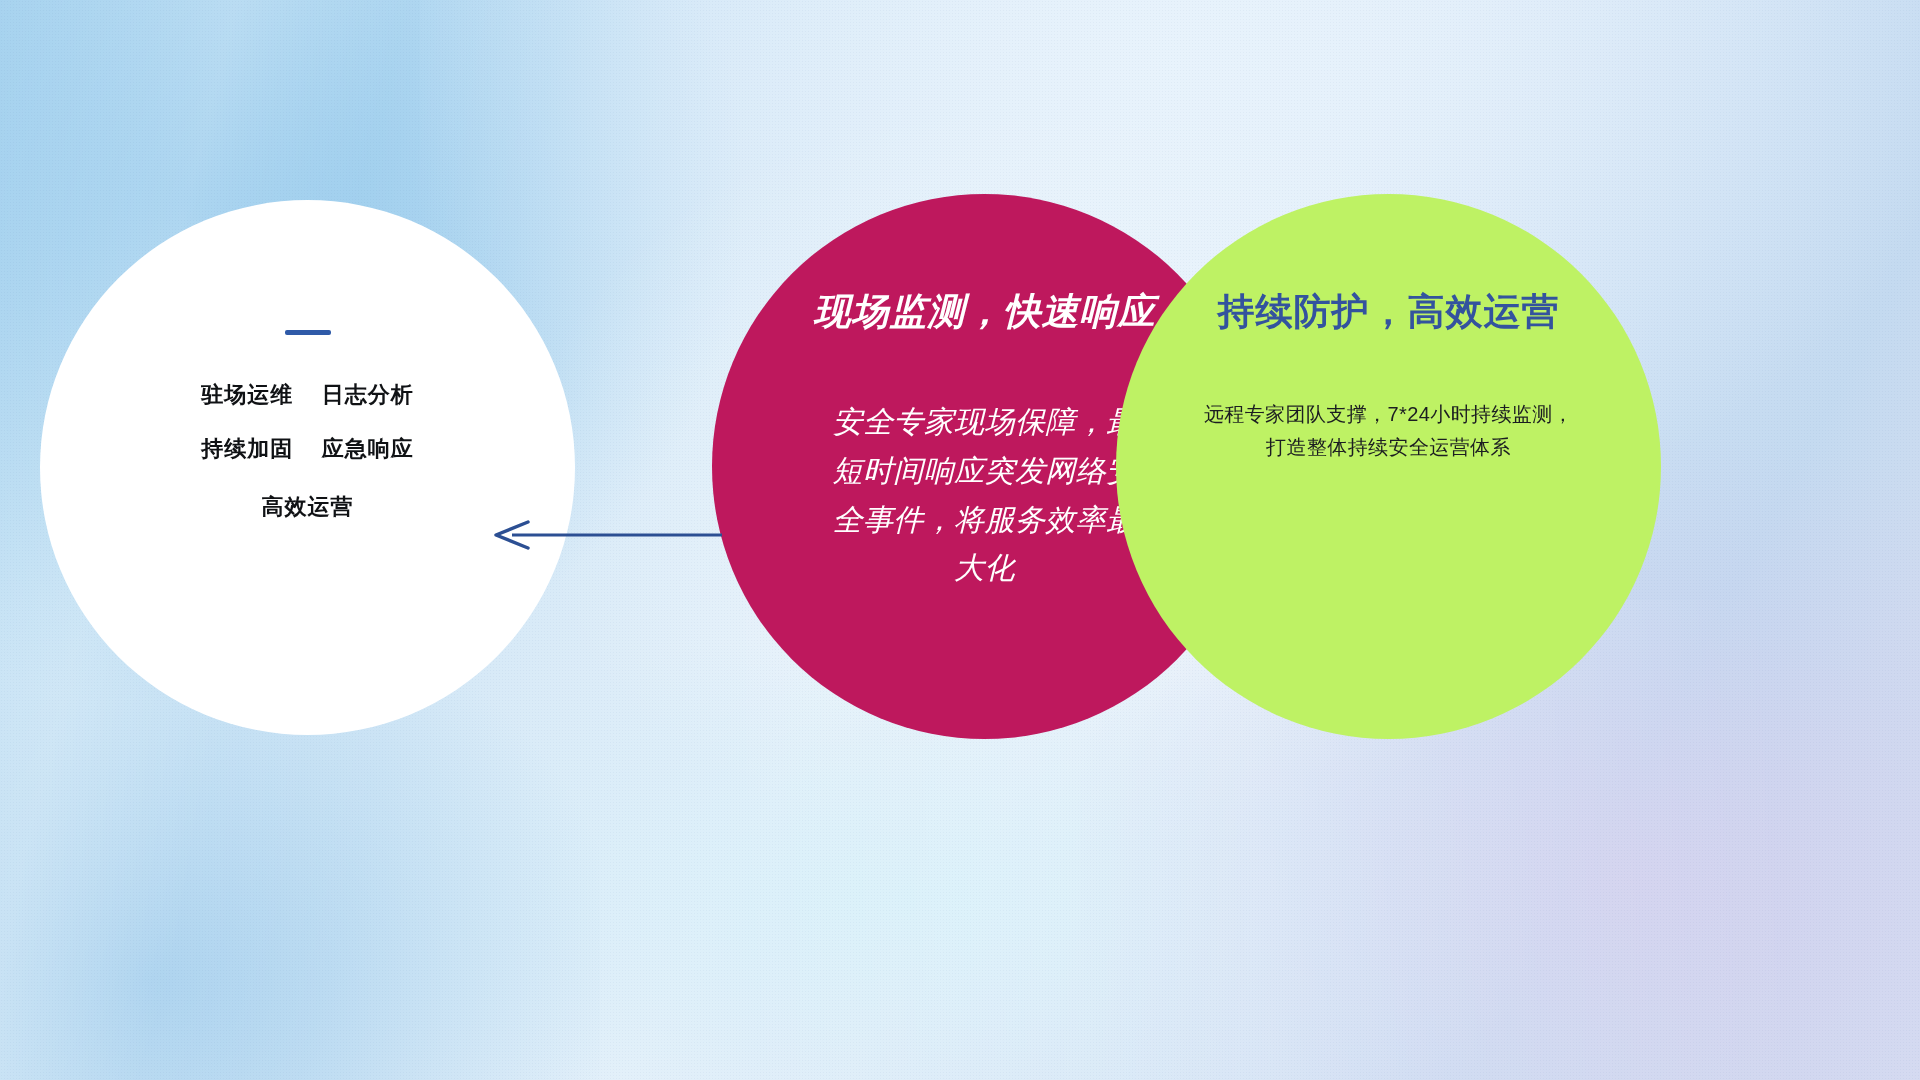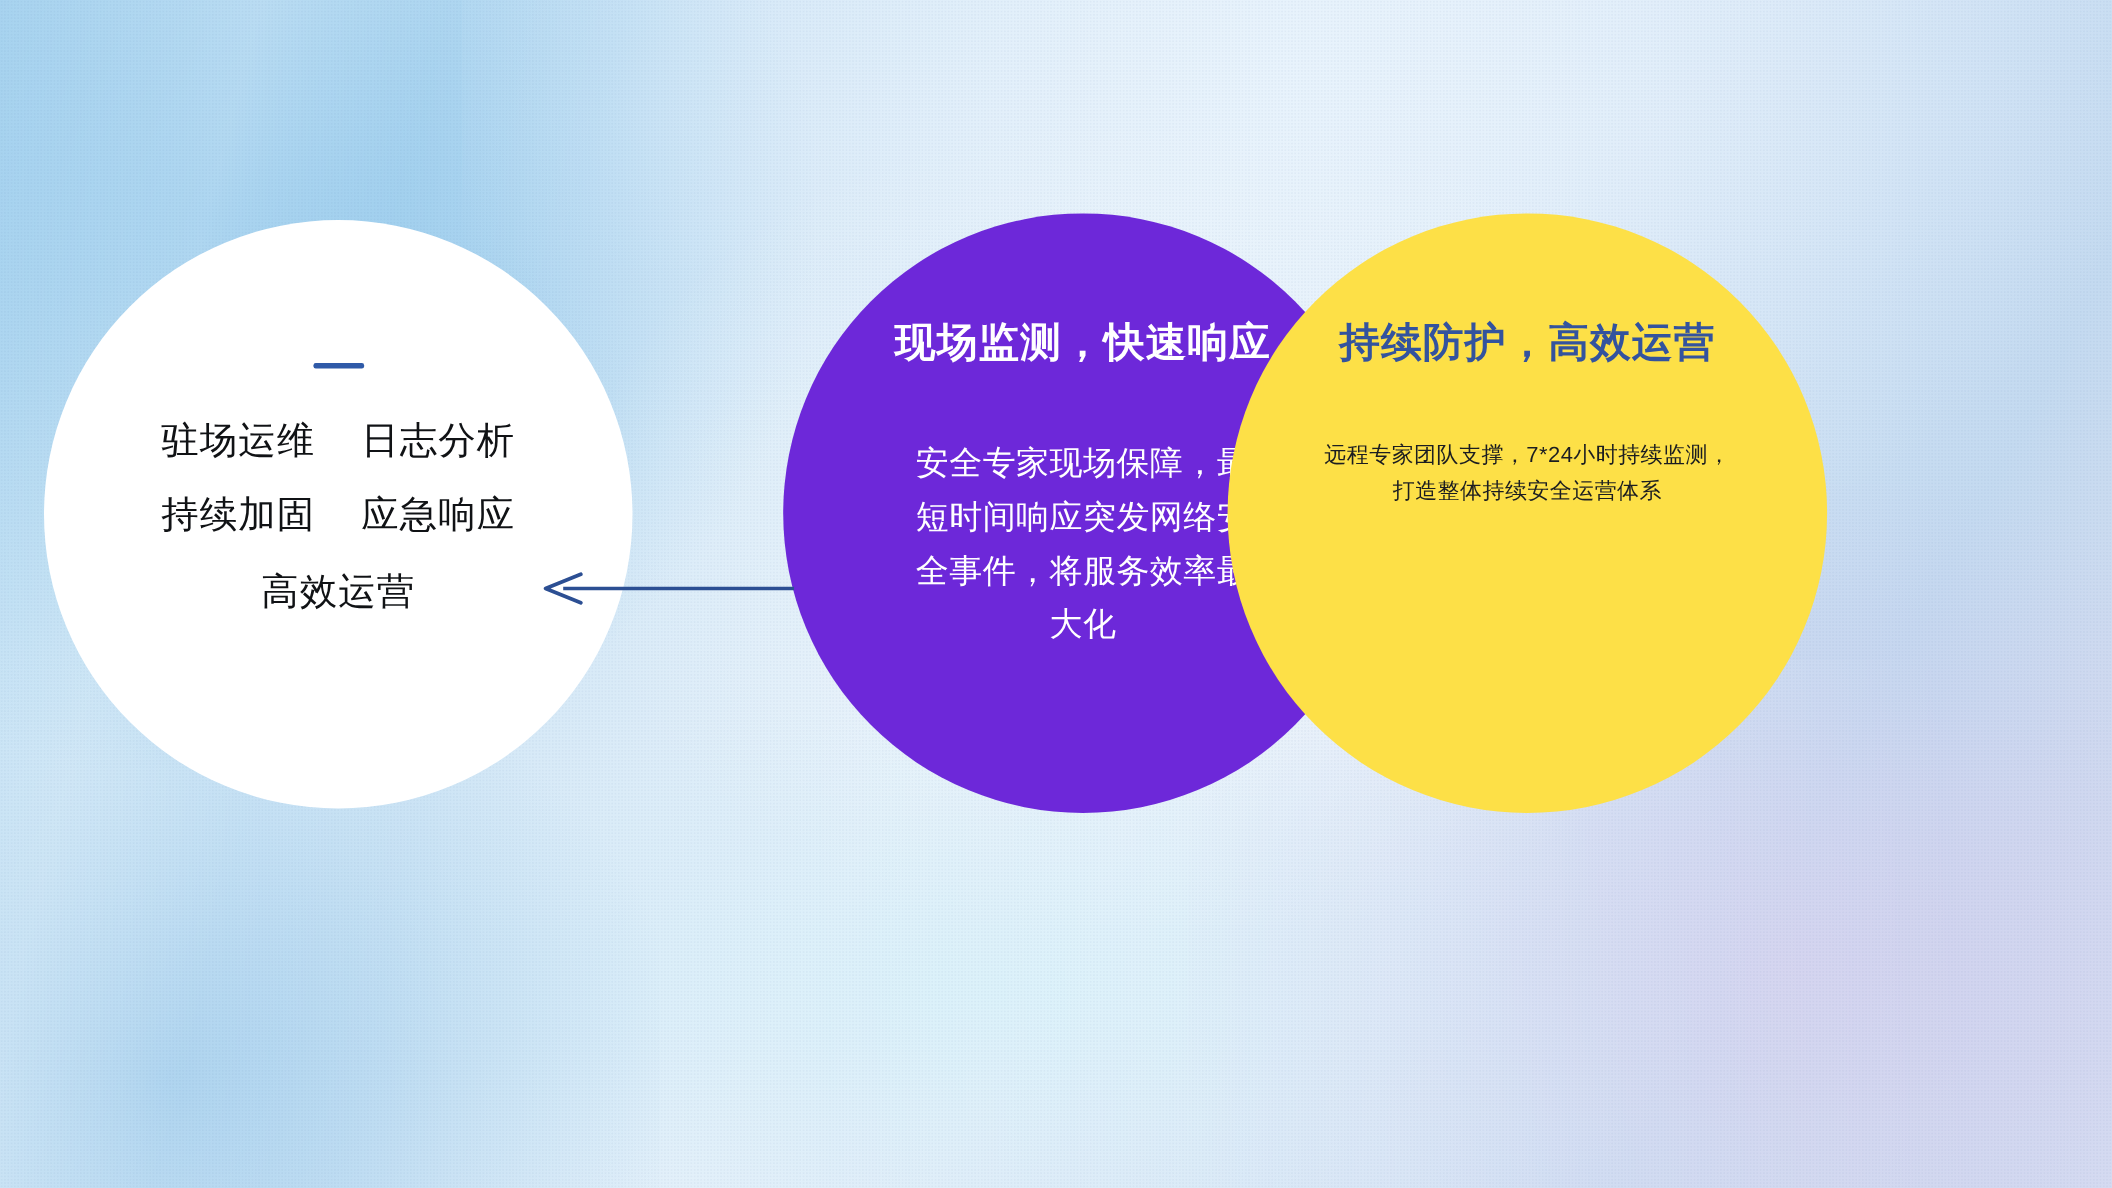--- a/index.html
+++ b/index.html
@@ -85,22 +85,22 @@
     left:40px; top:200px; width:535px; height:535px;
     background:#ffffff;
     padding-top:130px;
   }
   .accent-dash {
     width:46px; height:5px;
     border-radius:2px;
     margin-bottom:48px;
   }
   .left-line {
-    font-size:34px;
-    font-weight:normal;
+    font-size:22px;
+    font-weight:bold;
     color:#101215;
     letter-spacing:1px;
     line-height:1.08;
     white-space:pre;
   }
   .left-line.gap1 { margin-bottom:30px; }
   .left-line.gap2 { margin-bottom:34px;text-align:center; }
 
   #circle-mid {
     left:712px; top:194px; width:545px; height:545px;
@@ -119,21 +119,21 @@
     margin-top:64px;
     font-size:30px;
     color:#ffffff;
     line-height:1.62;
     width:330px;
     letter-spacing:.4px;
   }
 
   #circle-right {
     left:1116px; top:194px; width:545px; height:545px;
-    background:#fde047;
+    background:#bef264;
     z-index:3;
     padding-top:96px;
   }
   .right-title {
     font-size:37px;
     font-weight:bold;
     letter-spacing:1px;
     line-height:1.2;
     white-space:pre;
   }
@@ -170,21 +170,21 @@
   <div class="bg-sweep2"></div>
   <div class="bg-noise"></div>
 
   <div class="circle" id="circle-left">
     <div class="accent-dash" style="background: rgb(47, 90, 168);"></div>
     <div class="left-line gap1">驻场运维    日志分析</div>
     <div class="left-line gap2">持续加固    应急响应</div>
     <div class="left-line">高效运营</div>
   </div>
 
-  <div class="circle" id="circle-mid" style="background: #6d28d9;">
+  <div class="circle" id="circle-mid" style="background: #be185d; font-style: italic;">
     <div class="mid-title">现场监测，快速响应</div>
     <div class="mid-body">安全专家现场保障，最短时间响应突发网络安全事件，将服务效率最大化</div>
   </div>
 
   <div class="circle" id="circle-right">
     <div class="right-title" style="color: rgb(51, 83, 158);">持续防护，高效运营</div>
     <div class="right-body">远程专家团队支撑，7*24小时持续监测，打造整体持续安全运营体系</div>
   </div>
 
   <svg id="arrow" viewBox="0 0 236 30">

